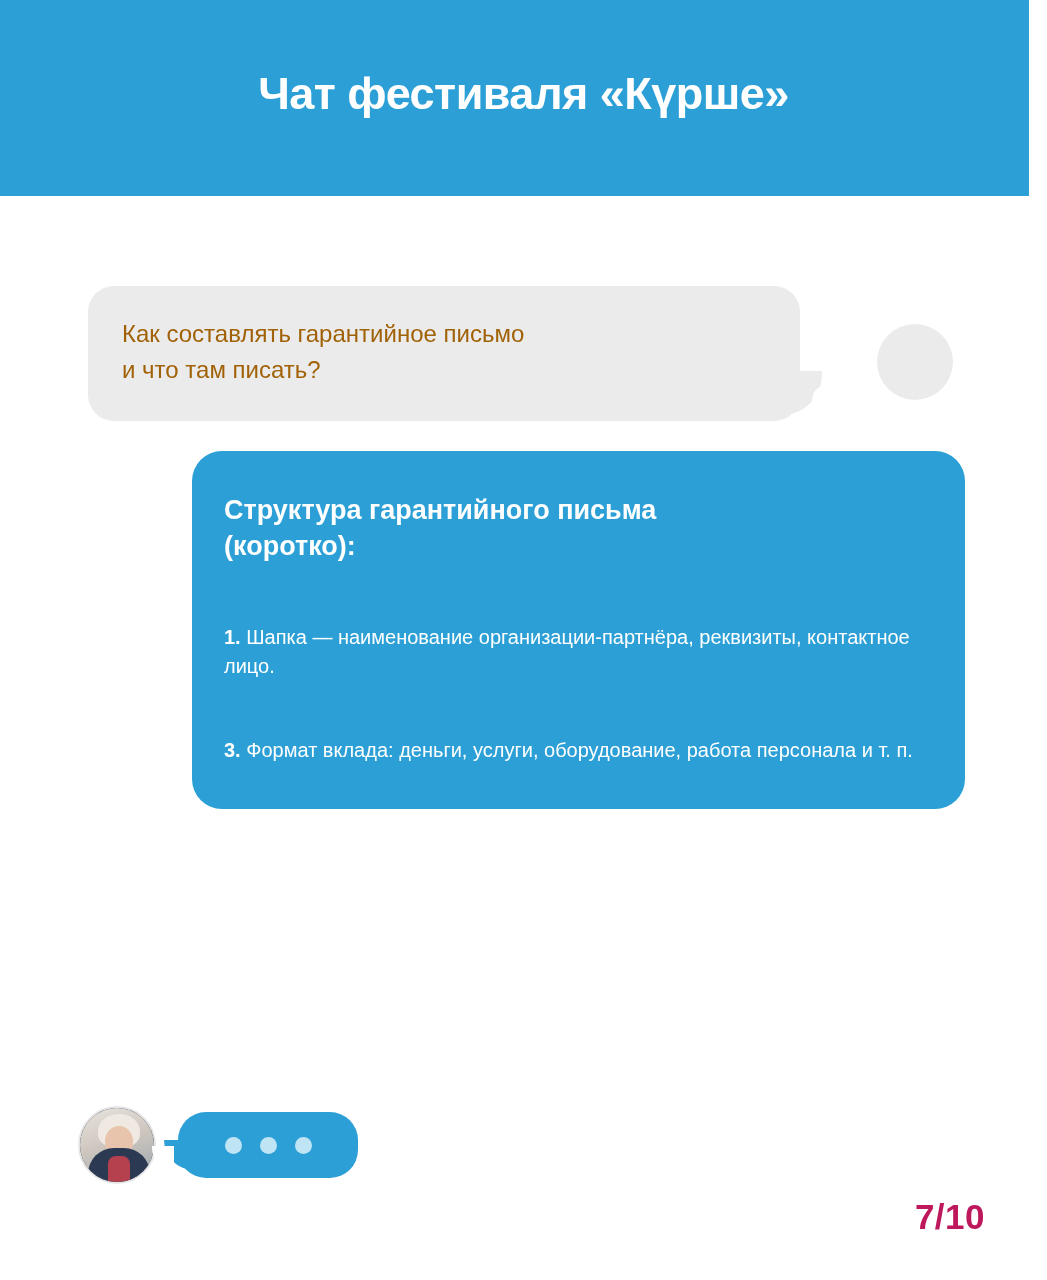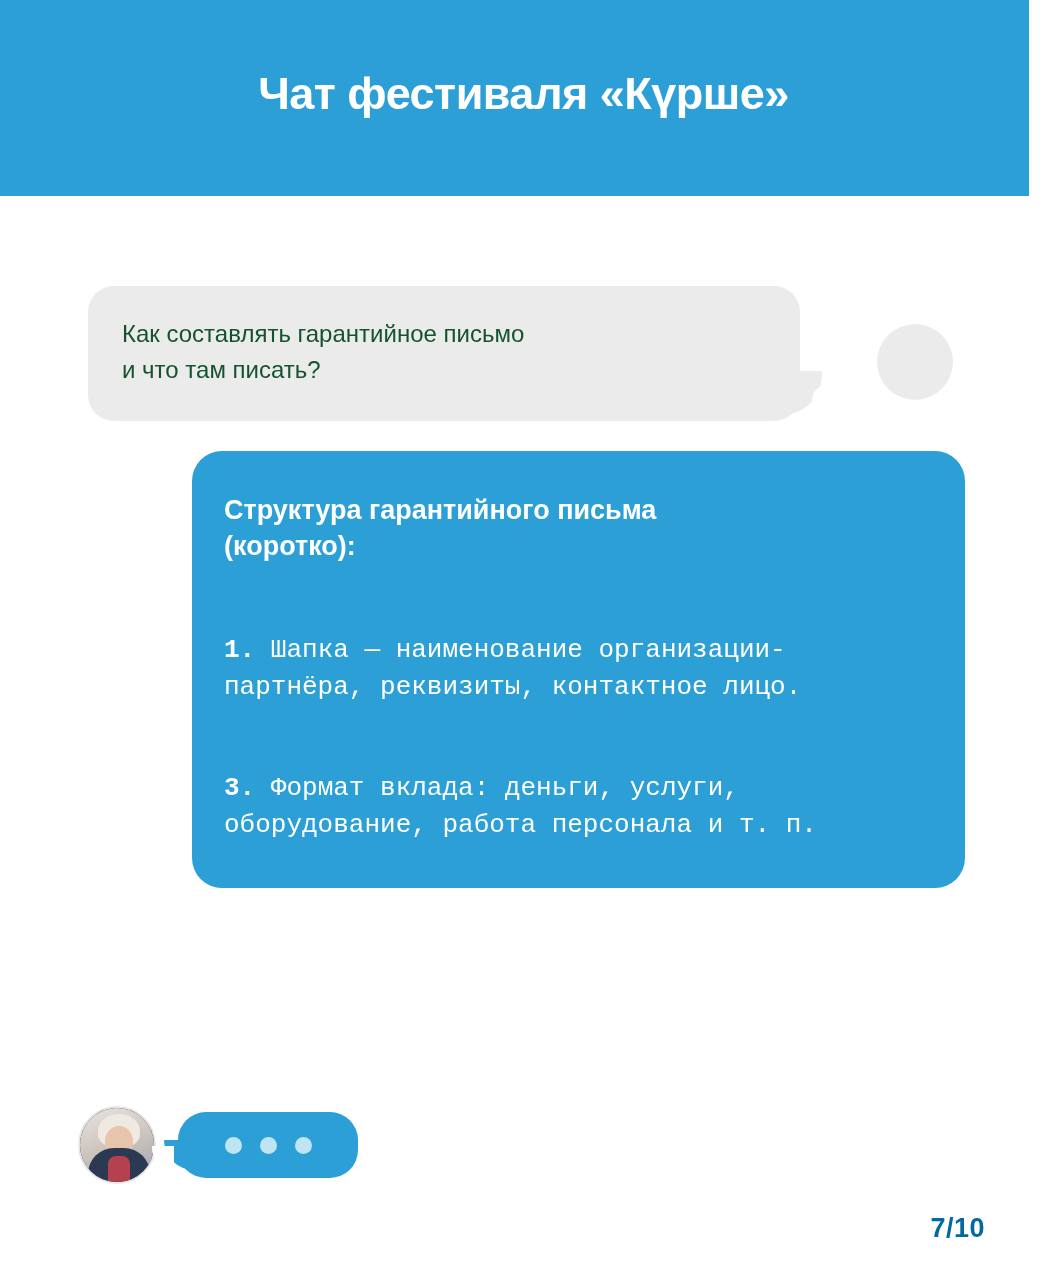--- a/index.html
+++ b/index.html
@@ -63,21 +63,21 @@
   }
   .bubble-in {
     position: relative;
     background: #ebebeb;
     border-radius: 26px;
     padding: 30px 34px 32px 34px;
     width: 712px;
     box-sizing: border-box;
   }
   .bubble-in-text {
-    color: #14532d;
+    color: #a16207;
     font-size: 24px;
     line-height: 1.52;
     white-space: pre-line;
   }
   .bubble-in-tail {
     position: absolute;
     right: -22px;
     bottom: 6px;
     width: 46px;
     height: 44px;
@@ -118,24 +118,23 @@
   }
   .bubble-out h3 {
     margin: 0 0 30px 0;
     font-size: 27px;
     font-weight: bold;
     line-height: 1.33;
     white-space: pre-line;
   }
   .para {
     margin: 0 0 28px 0;
-    font-size: 26px;
+    font-size: 20px;
     line-height: 1.42;
     white-space: pre-line;
-    font-family: Liberation Mono, monospace;
   }
   .para:last-child {
     margin-bottom: 0;
   }
   .para .num {
     font-weight: bold;
   }
 
   
   .typing-row {
@@ -235,23 +234,23 @@
     width: 17px;
     height: 17px;
     border-radius: 50%;
     background: #bfe4f4;
   }
 
   
   .page-counter {
     position: absolute;
     right: 44px;
-    bottom: 36px;
-    color: #0369a1;
-    font-size: 27px;
+    bottom: 43px;
+    color: #be185d;
+    font-size: 35px;
     font-weight: bold;
     letter-spacing: 0.5px;
   }
 </style>
 </head>
 <body>
 
 <div class="slide">
 
   <div class="header">

